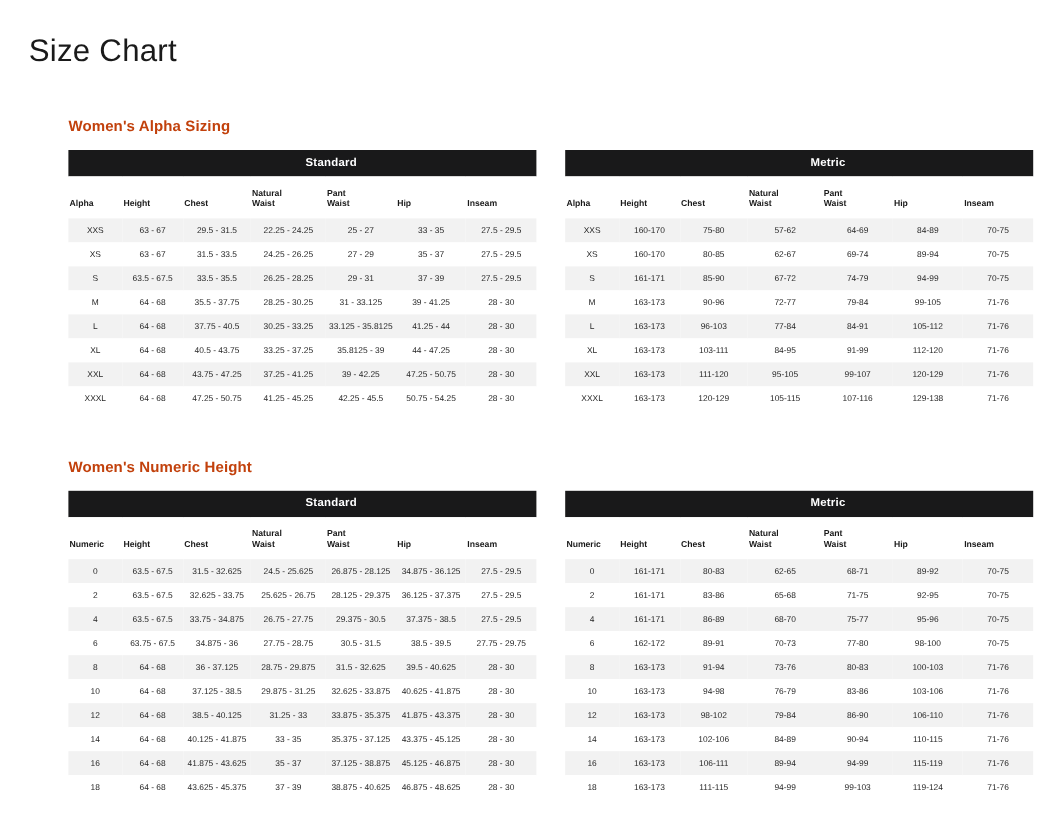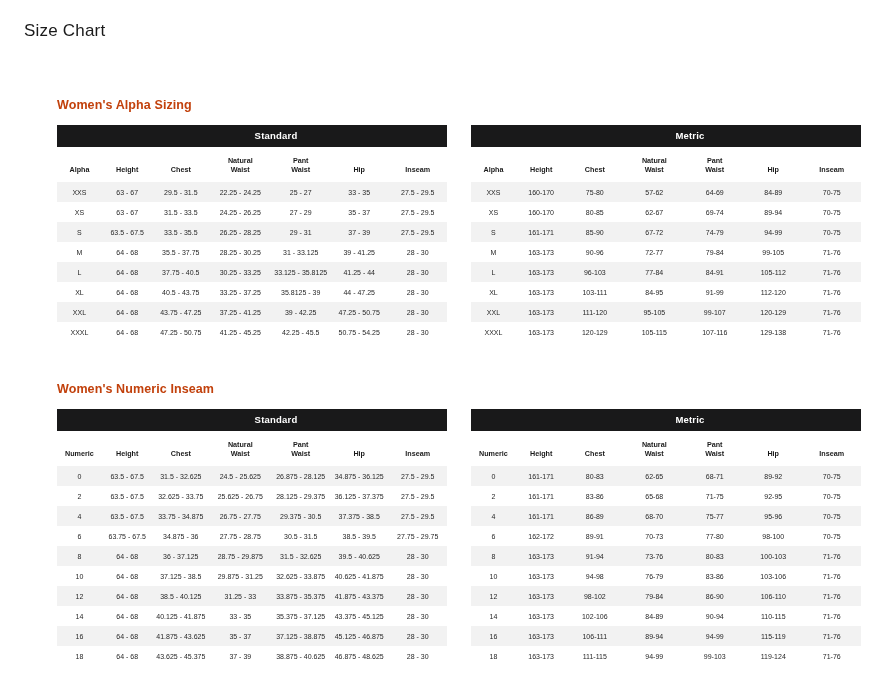--- a/index.html
+++ b/index.html
@@ -16,21 +16,21 @@
   }
   .page {
     position: relative;
     width: 869px;
     height: 685px;
   }
   .page-title {
     position: absolute;
     left: 24px;
     top: 10px;
-    font-size: 17px;
+    font-size: 26px;
     font-weight: normal;
     letter-spacing: 0.2px;
     color: #1a1a1a;
   }
   .section {
     position: absolute;
     left: 0;
     width: 869px;
   }
   .section-title {
@@ -73,21 +73,21 @@
   table.sz {
     width: 100%;
     border-collapse: collapse;
     table-layout: fixed;
   }
   table.sz th {
     font-size: 7.2px;
     font-weight: bold;
     color: #1a1a1a;
     padding: 9px 1px 8px 1px;
-    text-align: center;
+    text-align: left;
     line-height: 1.25;
     vertical-align: bottom;
     background: #ffffff;
   }
   table.sz td {
     font-size: 7px;
     color: #262626;
     padding: 6px 1px;
     text-align: center;
     height: 8px;
@@ -315,21 +315,21 @@
               <td>71-76</td>
             </tr>
           </tbody>
         </table>
       </div>
 
     </div>
   </div>
 
   <div class="section" style="top:382px;">
-    <div class="section-title" style="top:0px;">Women's Numeric Inseam</div>
+    <div class="section-title" style="top:0px;">Women's Numeric Height</div>
     <div class="tables-row" style="top:27px; height:276px;">
 
       <div class="table-wrap left">
         <div class="tbl-head">Standard</div>
         <table class="sz">
           <colgroup>
               <col class="c0">
               <col class="c1">
               <col class="c2">
               <col class="c3">

